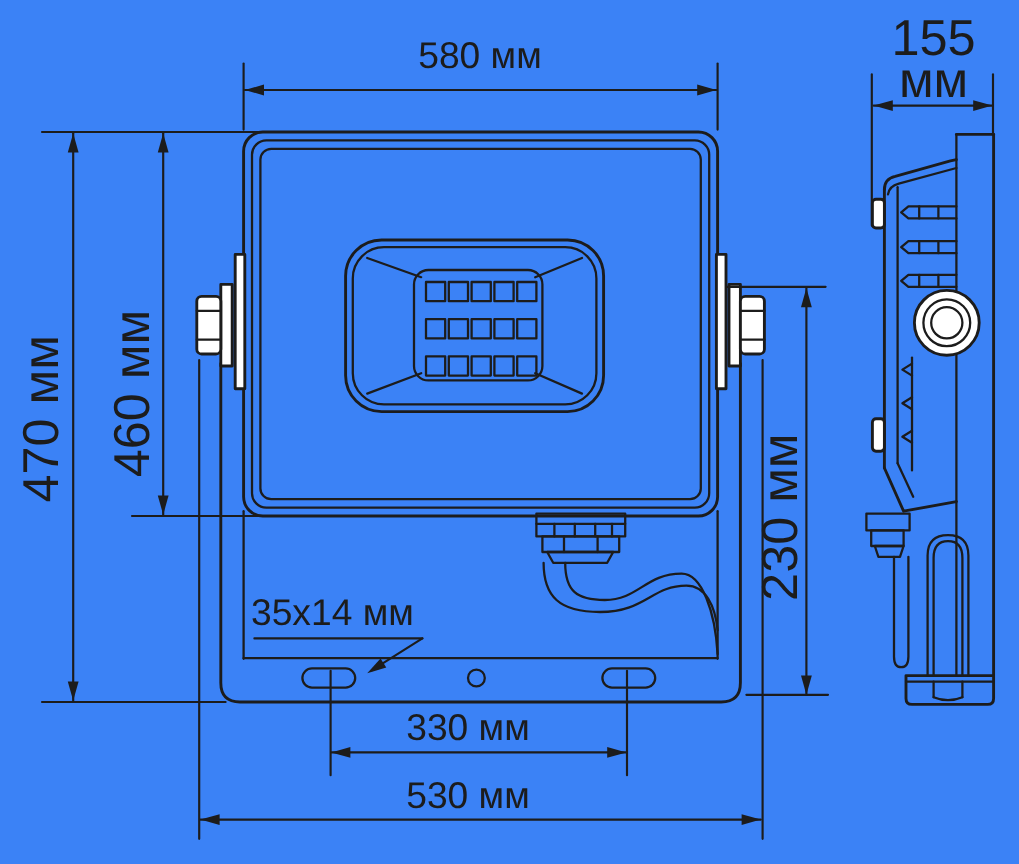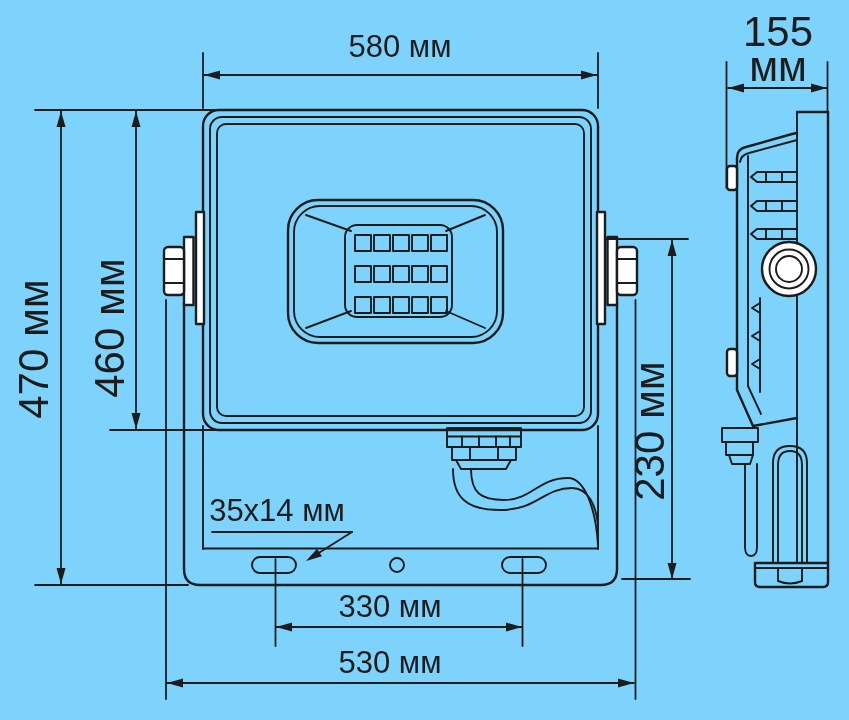--- a/index.html
+++ b/index.html
@@ -1,16 +1,16 @@
 <!DOCTYPE html>
 <html><head>
 <meta charset="utf-8">
 <style>
   html,body{margin:0;padding:0;background:#ffffff;}
-  .page{position:relative;width:849px;height:720px;background:#7dd3fc;overflow:hidden;
+  .page{position:relative;width:849px;height:720px;background:#3b82f6;overflow:hidden;
         font-family:"Liberation Sans",sans-serif;}
   svg{display:block;}
   svg text{fill:#1c1c1c;font-family:"Liberation Sans",sans-serif;}
   .dimtxt{font-size:31px;}
   .dimtxt-big{font-size:42px;}
   .part{fill:none;stroke:#1c1c1c;stroke-width:2.4;stroke-linejoin:round;stroke-linecap:round;}
   .part-thin{fill:none;stroke:#1c1c1c;stroke-width:1.9;stroke-linejoin:round;stroke-linecap:round;}
   .partfill{fill:#ffffff;stroke:#1c1c1c;stroke-width:2.4;stroke-linejoin:round;}
   .dim{fill:none;stroke:#1c1c1c;stroke-width:1.8;stroke-linecap:round;}
   .ah{fill:#1c1c1c;stroke:none;}

